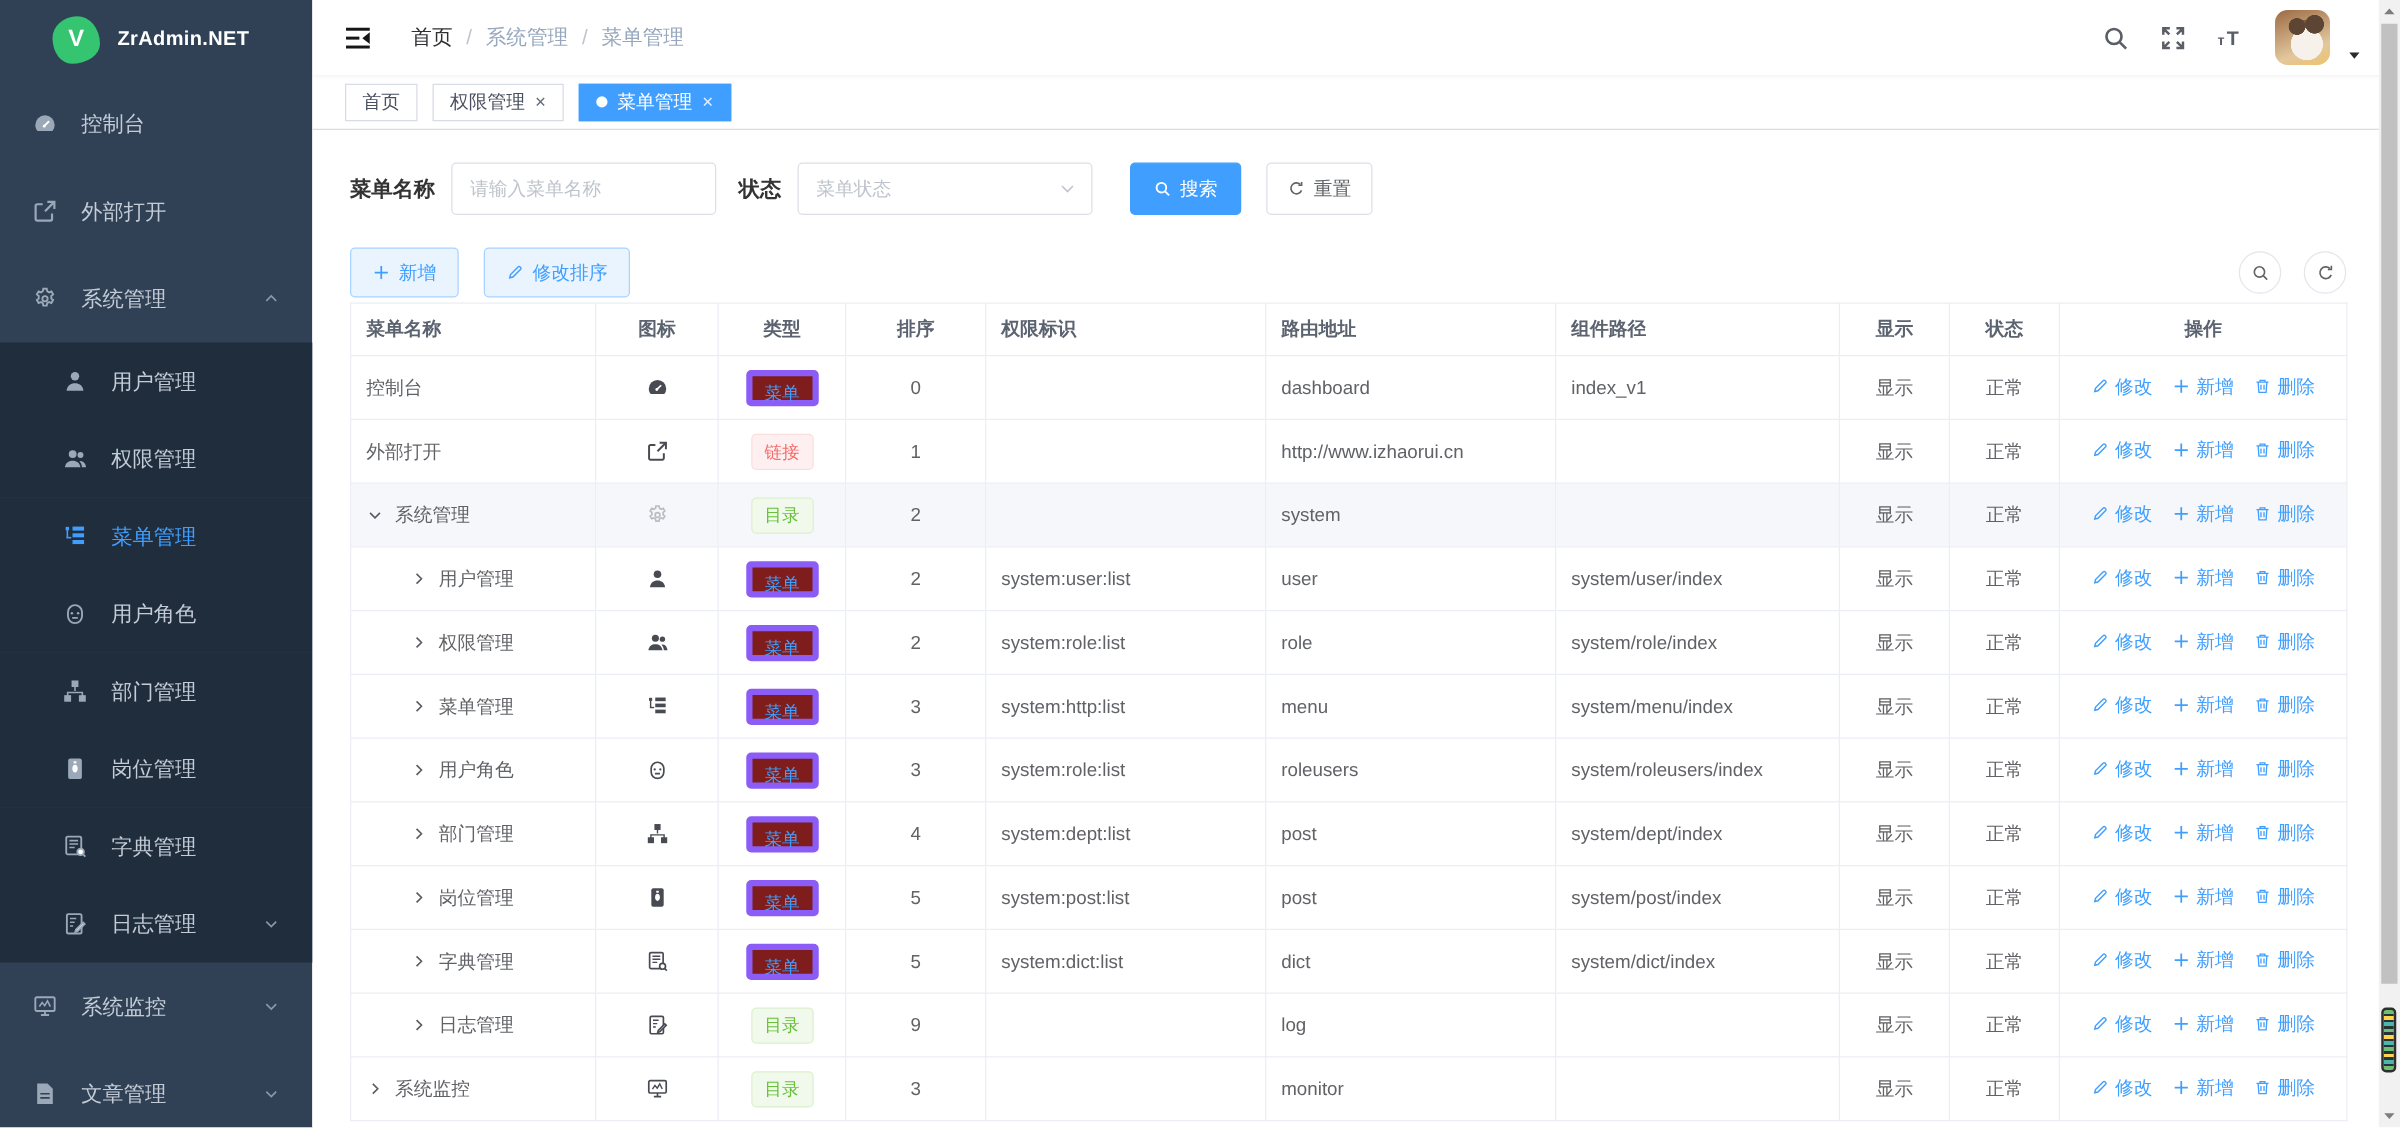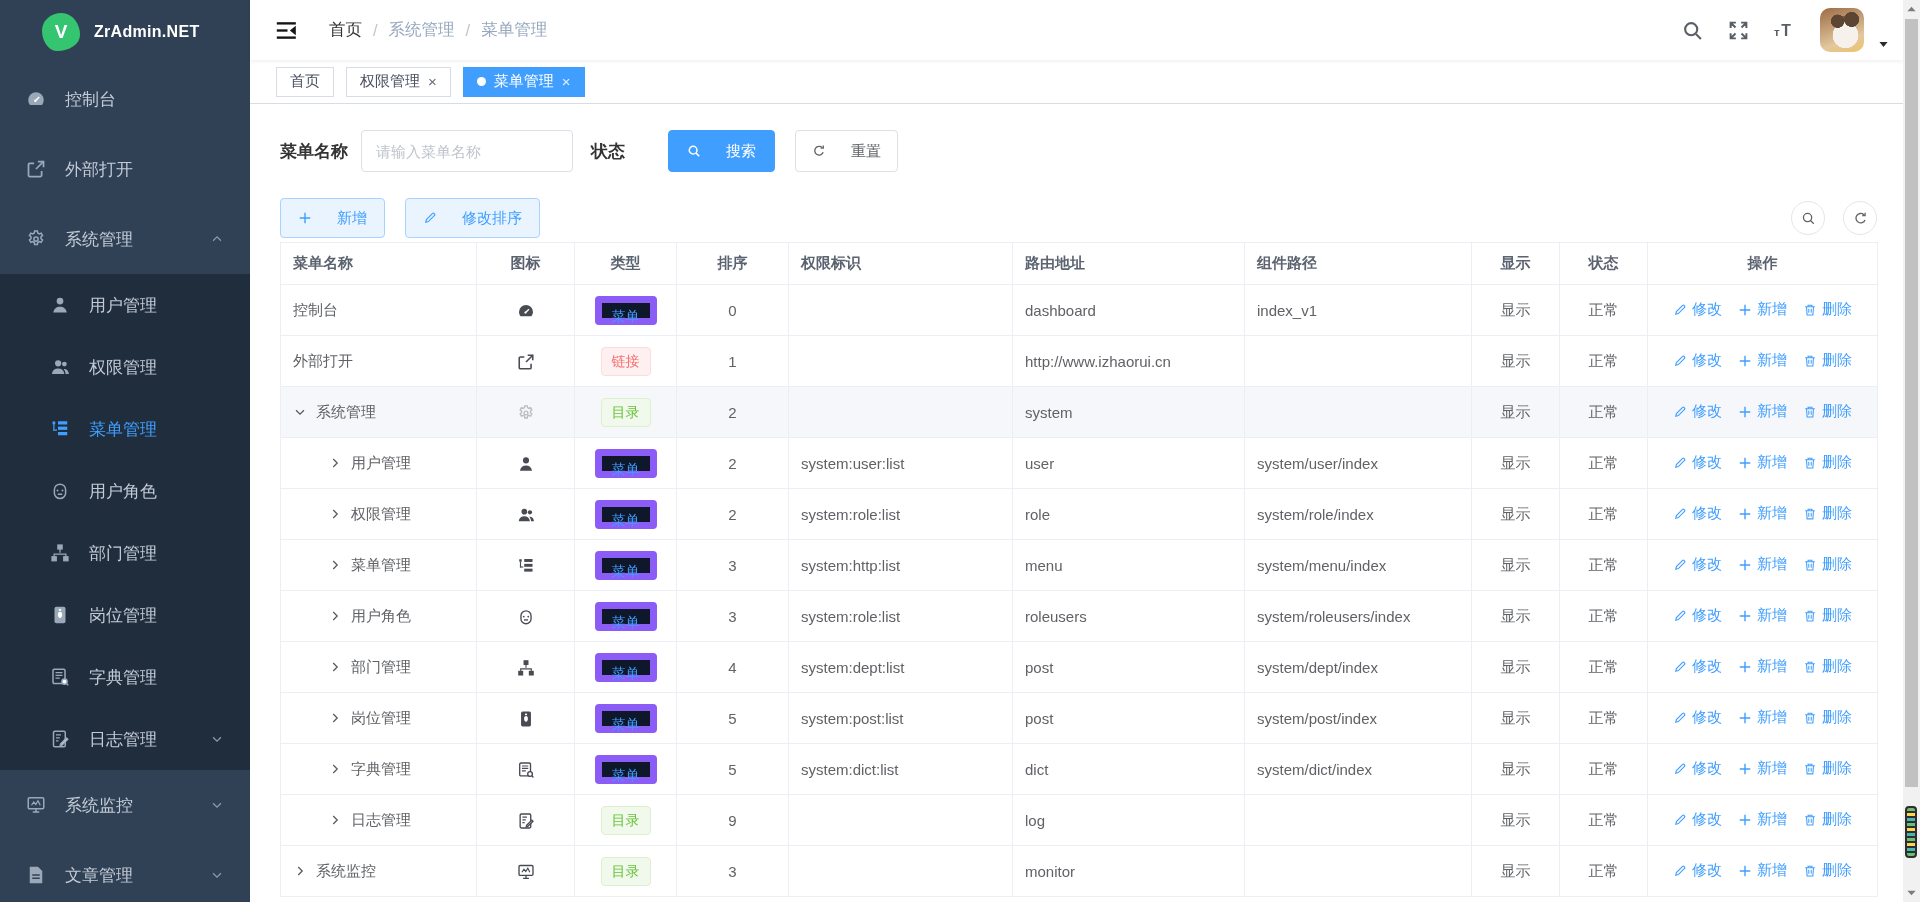--- a/index.html
+++ b/index.html
@@ -61,21 +61,21 @@
   .filter-row{display:flex;align-items:center;height:42px;margin-bottom:26px;}
   .f-label{font-size:17px;font-weight:700;color:#333;margin-right:13px;}
   .f-label.second{margin-left:18px;}
   .f-input{width:212px;height:42px;box-sizing:border-box;border:1px solid #dcdfe6;border-radius:4px;
       padding:15px 14px;font-size:15px;color:#606266;outline:none;font-family:inherit;}
   .f-input::placeholder{color:#bfc4cc;}
   .f-select{width:236px;height:42px;box-sizing:border-box;border:1px solid #dcdfe6;border-radius:4px;
       padding:0 12px 0 14px;font-size:15px;color:#bfc4cc;display:flex;align-items:center;
       justify-content:space-between;cursor:pointer;background:#fff;}
   .f-select .icon{width:14px;height:14px;color:#c0c4cc;}
-  .btn{height:42px;border-radius:4px;font-size:15px;display:inline-flex;align-items:center;gap:25px;
+  .btn{height:42px;border-radius:4px;font-size:15px;display:inline-flex;align-items:center;gap:7px;
       cursor:pointer;font-family:inherit;box-sizing:border-box;}
   .btn .icon{width:14px;height:14px;}
   .btn-search{background:#409eff;color:#fff;border:1px solid #409eff;padding:0 18px;margin-left:30px;}
   .btn-reset{background:#fff;color:#606266;border:1px solid #dcdfe6;padding:0 16px;margin-left:20px;}
 
   
   .toolbar-row{display:flex;align-items:center;width:1597px;margin-bottom:4px;}
   .btn-plain{height:40px;background:#e9f4ff;color:#409eff;border:1px solid #a8d2ff;border-radius:4px;
       padding:0 17px;margin-right:20px;}
   .tool-circles{margin-left:auto;display:flex;gap:18px;}
@@ -93,21 +93,21 @@
   tr.hover td{background:#f5f7fa;}
   .tree-cell{display:flex;align-items:center;gap:9px;}
   .indent{width:26px;flex:none;}
   .tree-arrow{width:14px;height:14px;color:#585c63;flex:none;cursor:pointer;}
   .tree-arrow svg{width:100%;height:100%;display:block;}
   .row-icon{width:18px;height:18px;color:#484b52;display:inline-block;vertical-align:middle;}
   .row-icon.muted{color:#b9bdc4;}
   .row-icon svg{width:100%;height:100%;display:block;}
   .badge{display:inline-block;box-sizing:border-box;min-width:46px;padding:0 10px;height:29px;
       line-height:27px;border-radius:4px;font-size:14px;text-align:center;}
-  .badge-blue{color:#409eff;background:#0f172a;border:7px solid #8b5cf6;}
+  .badge-blue{color:#409eff;background:#7f1d1d;border:5px solid #8b5cf6;}
   .badge-green{color:#67c23a;background:#f0f9eb;border:1px solid #dcf0cd;}
   .badge-red{color:#f56c6c;background:#fef0f0;border:1px solid #fbdddd;}
   .ops{white-space:nowrap;}
   .ops a{color:#409eff;text-decoration:none;display:inline-flex;align-items:center;gap:5px;
       margin:0 8px;font-size:15px;cursor:pointer;}
   .op-icon{width:14px;height:14px;}
   .op-icon svg{width:100%;height:100%;display:block;}
 
   
   .scrollbar{position:absolute;right:0;top:0;width:17px;height:902px;background:#f1f1f1;z-index:9;}
@@ -360,20 +360,28 @@
     <span class="tab-close">×</span>
   </span>
       </div>
 
     <div class="content">
 
       <div class="filter-row">
         <span class="f-label">菜单名称</span>
         <input class="f-input" placeholder="请输入菜单名称" style="">
         <span class="f-label second">状态</span>
+        <div class="f-select">
+          <span>菜单状态</span>
+          <span class="icon">
+            <svg viewBox="0 0 16 16" fill="none" stroke="currentColor" stroke-width="1.5">
+                <path d="M3 5.5L8 10.5 13 5.5"></path>
+              </svg>
+          </span>
+        </div>
         <button class="btn btn-search">
           <span class="icon">
             <svg viewBox="0 0 16 16" fill="none" stroke="currentColor" stroke-width="1.7">
                 <circle cx="7" cy="7" r="4.4"></circle>
                 <path d="M10.4 10.4L14 14"></path>
               </svg>
           </span>
           <span>搜索</span>
         </button>
         <button class="btn btn-reset">

